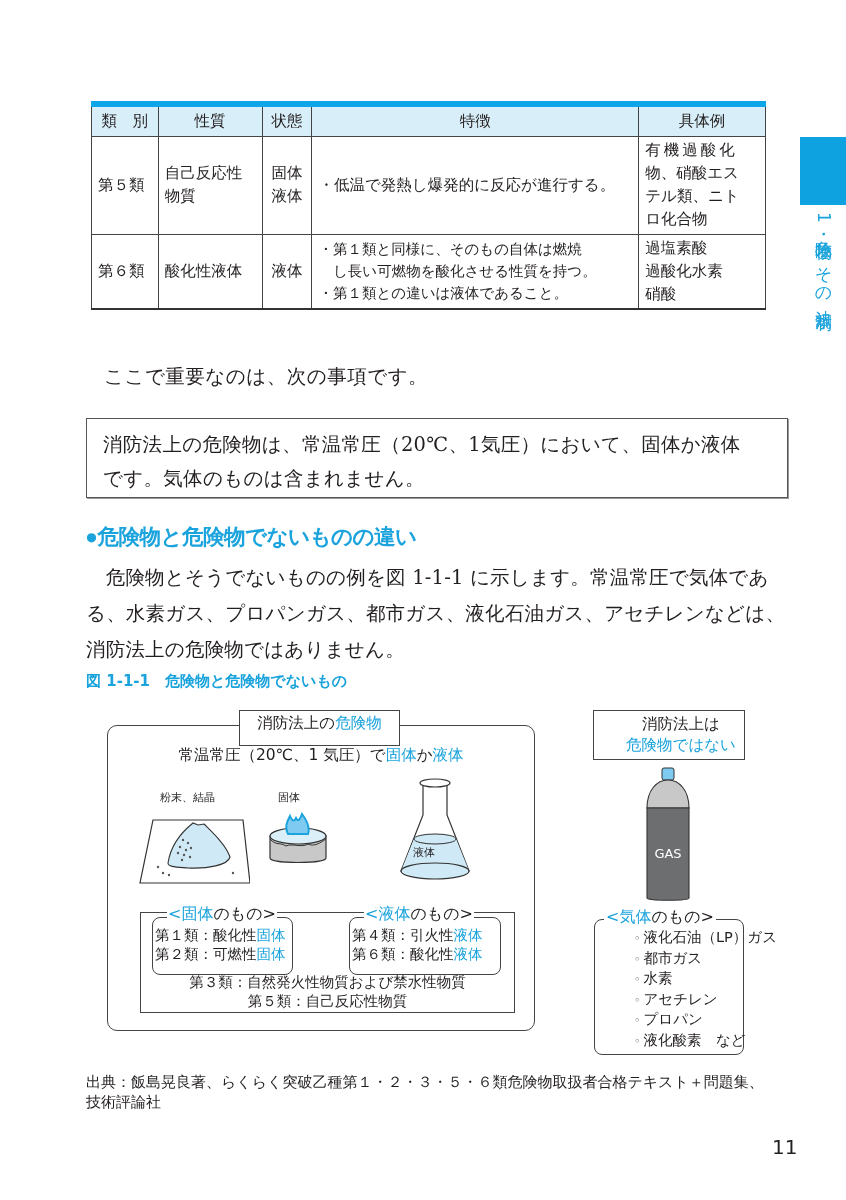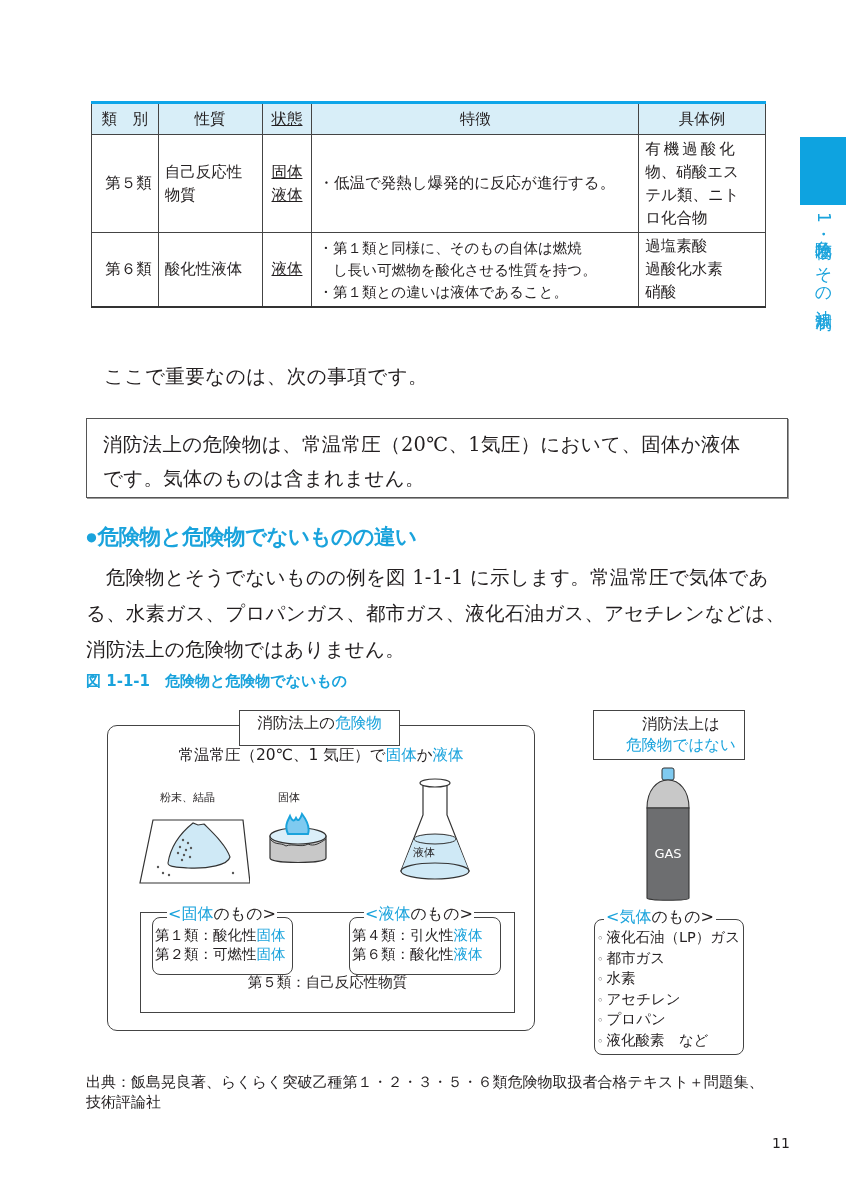--- a/index.html
+++ b/index.html
@@ -4,24 +4,24 @@
   <style>
     * { box-sizing: border-box; margin: 0; padding: 0; }
     html, body { width: 846px; height: 1200px; background: #ffffff; overflow: hidden; }
     body { position: relative; font-family: "DejaVu Serif", "Liberation Serif", serif; color: #231f20; }
     .accent { color: #1aa3dc; }
 
     
     .data-table { position: absolute; left: 91px; top: 101px; width: 675px; border-collapse: collapse; font-family: "DejaVu Sans", "Liberation Sans", sans-serif; font-size: 15.5px; line-height: 23px; color: #231f20; }
     .data-table th, .data-table td { border: 1px solid #444; padding: 2px 6px; vertical-align: middle; }
     .data-table thead th { background: #d8eef8; font-weight: normal; height: 32px; text-align: center; }
-    .data-table { border-top: 3px solid #0ea5e9; border-bottom: 2px solid #333; }
-    .col-class { width: 67px; text-align: right; }
+    .data-table { border-top: 6px solid #0ea5e9; border-bottom: 2px solid #333; }
+    .col-class { width: 67px; text-align: left; }
     .col-prop { width: 104px; }
-    .col-state { width: 50px; text-align: center; text-decoration: underline; }
+    .col-state { width: 50px; text-align: center; }
     .col-feat { width: 327px; }
     .col-ex { width: 127px; }
     .feat-line { display: block; white-space: nowrap; }
     .ex-line { display: block; white-space: nowrap; }
     .justify5 { letter-spacing: 3px; }
 
     
     .side-tab-block { position: absolute; left: 800px; top: 137px; width: 46px; height: 68px; background: #0ea3e0; }
     .side-tab-text { position: absolute; left: 808px; top: 212px; width: 28px; writing-mode: vertical-rl; font-family: "DejaVu Sans", "Liberation Sans", sans-serif; font-size: 17px; color: #1aa3dc; letter-spacing: 2px; }
 
@@ -41,25 +41,25 @@
     .illus { position: absolute; }
 
     .subframe { position: absolute; left: 140px; top: 912px; width: 375px; height: 101px; border: 1.5px solid #444; }
     .subbox { position: absolute; height: 58px; border: 1.5px solid #444; border-radius: 8px; background: #fff; font-family: "DejaVu Sans", "Liberation Sans", sans-serif; font-size: 14.5px; line-height: 19px; padding: 8px 0 0 2px; }
     .subbox-title { position: absolute; background: #fff; padding: 0 1px; font-family: "DejaVu Sans", "Liberation Sans", sans-serif; font-size: 16px; line-height: 18px; }
     .bottom-lines { position: absolute; left: 140px; top: 973px; width: 375px; text-align: center; font-family: "DejaVu Sans", "Liberation Sans", sans-serif; font-size: 14.5px; line-height: 19px; }
 
     .gas-title { position: absolute; left: 593px; top: 710px; width: 152px; height: 50px; border: 1.5px solid #444; font-family: "DejaVu Sans", "Liberation Sans", sans-serif; font-size: 15.5px; text-align: center; line-height: 21px; padding-top: 3px; padding-left: 24px; }
     .gas-box { position: absolute; left: 594px; top: 919px; width: 150px; height: 136px; border: 1.5px solid #444; border-radius: 8px; font-family: "DejaVu Sans", "Liberation Sans", sans-serif; font-size: 14.5px; line-height: 19.5px; padding: 8px 0 0 2px; }
     .gas-box-title { position: absolute; left: 604px; top: 908px; background: #fff; padding: 0 2px; font-family: "DejaVu Sans", "Liberation Sans", sans-serif; font-size: 16px; line-height: 18px; }
-    .gas-item { display: block; white-space: nowrap; }
+    .gas-item { display: block; white-space: nowrap; margin-left: 37px; }
     .bullet { color: #555; font-size: 11px; margin-right: 3px; }
 
     .source { position: absolute; left: 86px; top: 1072px; width: 720px; font-size: 15px; line-height: 20px; }
-    .page-number { position: absolute; left: 772px; top: 1135px; font-family: "DejaVu Sans", "Liberation Sans", sans-serif; font-size: 14px; }
+    .page-number { position: absolute; left: 772px; top: 1135px; font-family: "DejaVu Sans", "Liberation Sans", sans-serif; font-size: 20px; }
   </style>
 </head>
 <body>
 
 <table class="data-table">
   <thead>
     <tr>
       <th class="col-class">類　別</th>
       <th class="col-prop">性質</th>
       <th class="col-state">状態</th>
@@ -185,20 +185,21 @@
 </div>
 <div class="subbox-title" style="left:167px;top:905px;"><span class="accent">&lt;固体</span><span>のもの&gt;</span><span class="accent"></span></div>
 
 <div class="subbox" style="left:349px;top:917px;width:152px;">
   <span class="feat-line"><span>第４類：引火性</span><span class="accent">液体</span></span>
   <span class="feat-line"><span>第６類：酸化性</span><span class="accent">液体</span></span>
 </div>
 <div class="subbox-title" style="left:364px;top:905px;"><span class="accent">&lt;液体</span><span>のもの&gt;</span></div>
 
 <div class="bottom-lines">
+  <span class="feat-line">第３類：自然発火性物質および禁水性物質</span>
   <span class="feat-line">第５類：自己反応性物質</span>
 </div>
 
 <div class="gas-title">
   <span class="feat-line">消防法上は</span>
   <span class="feat-line accent">危険物ではない</span>
 </div>
 
 <svg class="illus" style="left:645px;top:766px;" width="46" height="136" viewBox="0 0 46 136">
   <rect x="17" y="2" width="12" height="12" rx="2" fill="#7fcaf0" stroke="#333" stroke-width="1"></rect>

